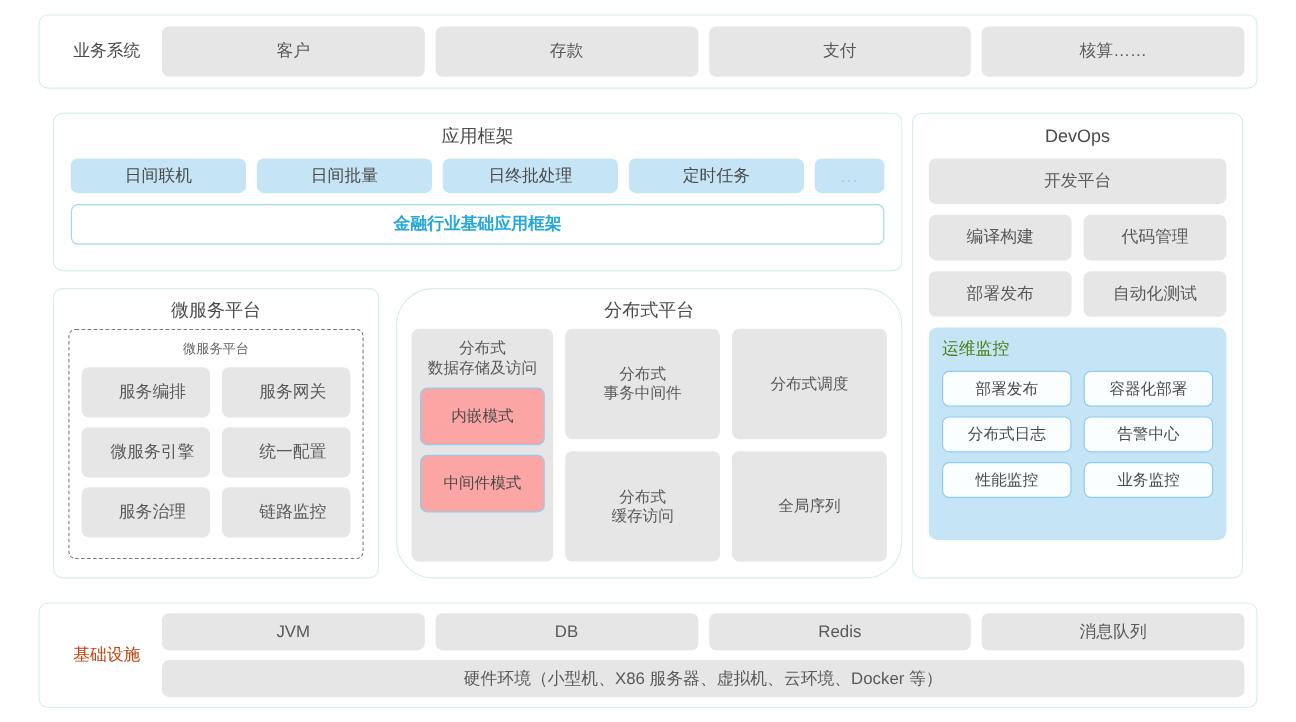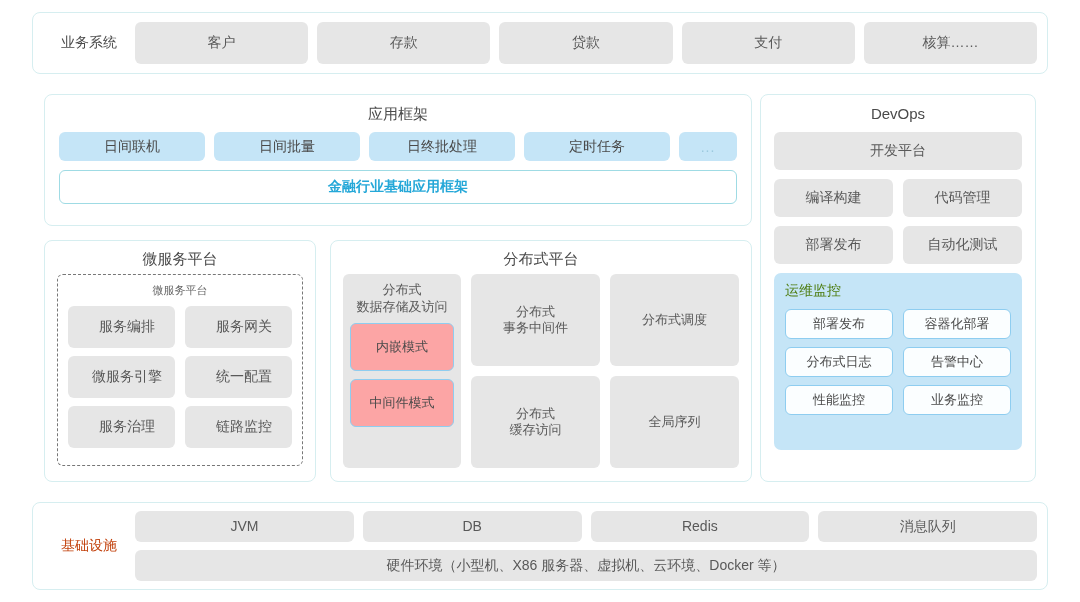--- a/index.html
+++ b/index.html
@@ -98,21 +98,21 @@
     height: 34px;
     border: 1px solid #9fdbe4;
     border-radius: 6px;
     background: #ffffff;
     display: flex; align-items: center; justify-content: center;
     color: #25a8d8; font-weight: bold; font-size: 14px;
   }
 
   
   .micro { position: absolute; left: 0;   top: 146px; width: 272px; height: 242px; padding: 10px 12px; }
-  .dist  { position: absolute; left: 286px; top: 146px; width: 422px; height: 242px; padding: 10px 12px; }
+  .dist  { position: absolute; left: 286px; top: 146px; width: 422px; height: 242px; padding: 10px 12px; border-radius: 31px; }
 
   .micro .sect-title { margin-bottom: 8px; font-size: 15px; }
   .micro-inner {
     border: 1px dashed #777;
     border-radius: 6px;
     padding: 8px 10px 10px;
     height: 192px;
   }
   .micro-inner-title { text-align:center; font-size:11px; color:#666; margin-bottom:8px; }
   .micro-grid { display: grid; grid-template-columns: 1fr 1fr; gap: 8px 10px; }
@@ -162,21 +162,20 @@
 </head>
 <body>
 
 <div class="page">
 
   <div class="panel biz-row">
     <div class="biz-label">业务系统</div>
     <div class="biz-items">
       <div class="chip">客户</div>
       <div class="chip">存款</div>
-      <div class="chip">贷款</div>
       <div class="chip">支付</div>
       <div class="chip">核算……</div>
     </div>
   </div>
 
   <div class="mid">
 
     <div class="mid-left">
 
       <div class="panel appfw">

